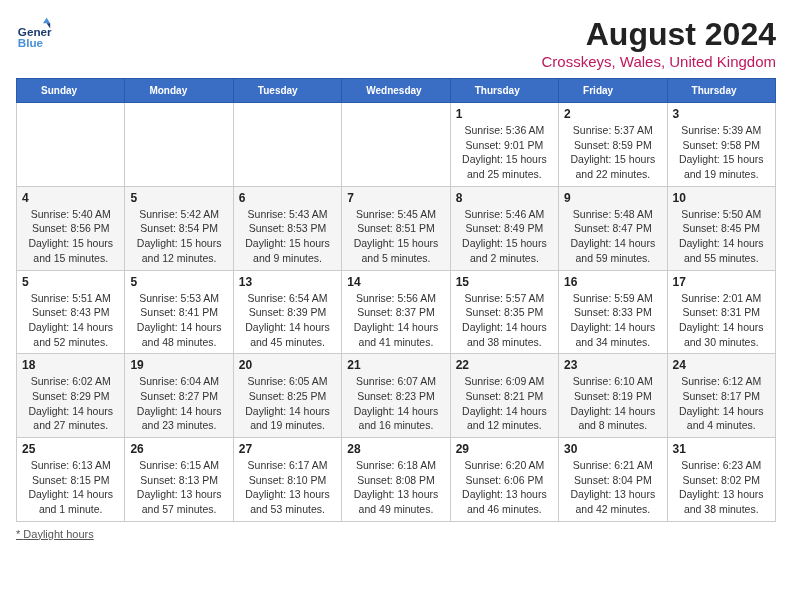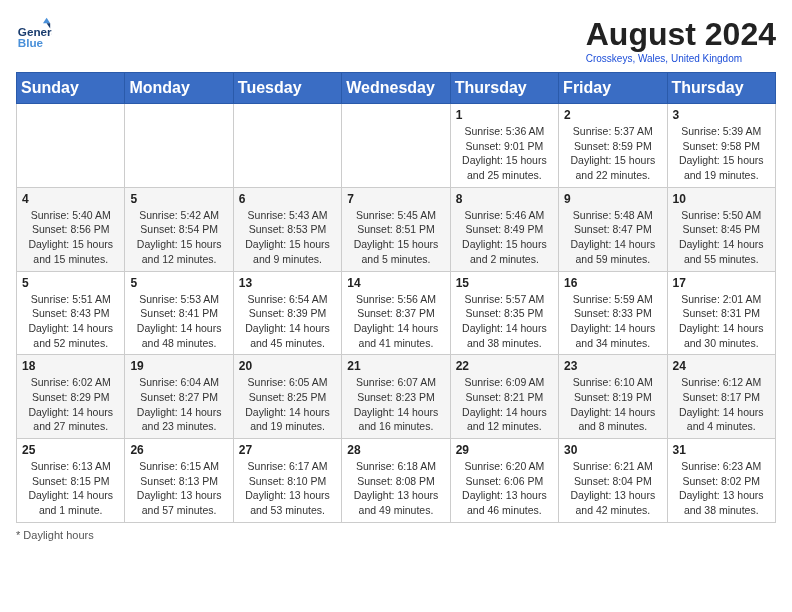--- a/index.html
+++ b/index.html
@@ -19,42 +19,42 @@
     .logo {
       display: flex;
       align-items: center;
       gap: 4px;
     }
     .logo-icon {
       width: 36px;
       height: 36px;
     }
     .title-area {
-      text-align: left;
+      text-align: right;
     }
     .calendar-title {
       font-size: 32px;
       font-weight: bold;
       color: #222;
     }
     .calendar-subtitle {
-      font-size: 10px;
-      color: #1d4ed8;
+      font-size: 15px;
+      color: #be185d;
     }
     .calendar {
       width: 100%;
       border-collapse: collapse;
       font-size: 11px;
     }
     .calendar th {
       background-color: #3a6dc4;
       color: #fff;
       text-align: left;
-      padding: 6px 4px;
-      font-size: 16px;
+      padding: 6px 24px;
+      font-size: 10px;
       font-weight: bold;
       border: 1px solid #2a5aaa;
     }
     .calendar td {
       vertical-align: top;
       border: 1px solid #ccc;
       padding: 4px 5px;
       width: 108px;
       min-height: 80px;
       background: #fff;
@@ -74,20 +74,21 @@
       line-height: 1.4;
       text-align: center;
     }
     .empty-cell {
       background: #fff !important;
     }
     .footer-note {
       margin-top: 6px;
       font-size: 11px;
       color: #555;
+      text-decoration: underline;
     }
   </style>
 </head>
 <body>
 
 <div class="header-area">
   <div class="logo">
     <svg class="logo-icon" viewBox="0 0 40 40" xmlns="http://www.w3.org/2000/svg">
       <text x="2" y="22" font-size="13" font-weight="bold" fill="#1a3c6e">General</text>
       <text x="2" y="34" font-size="13" font-weight="bold" fill="#4a90d9">Blue</text>

